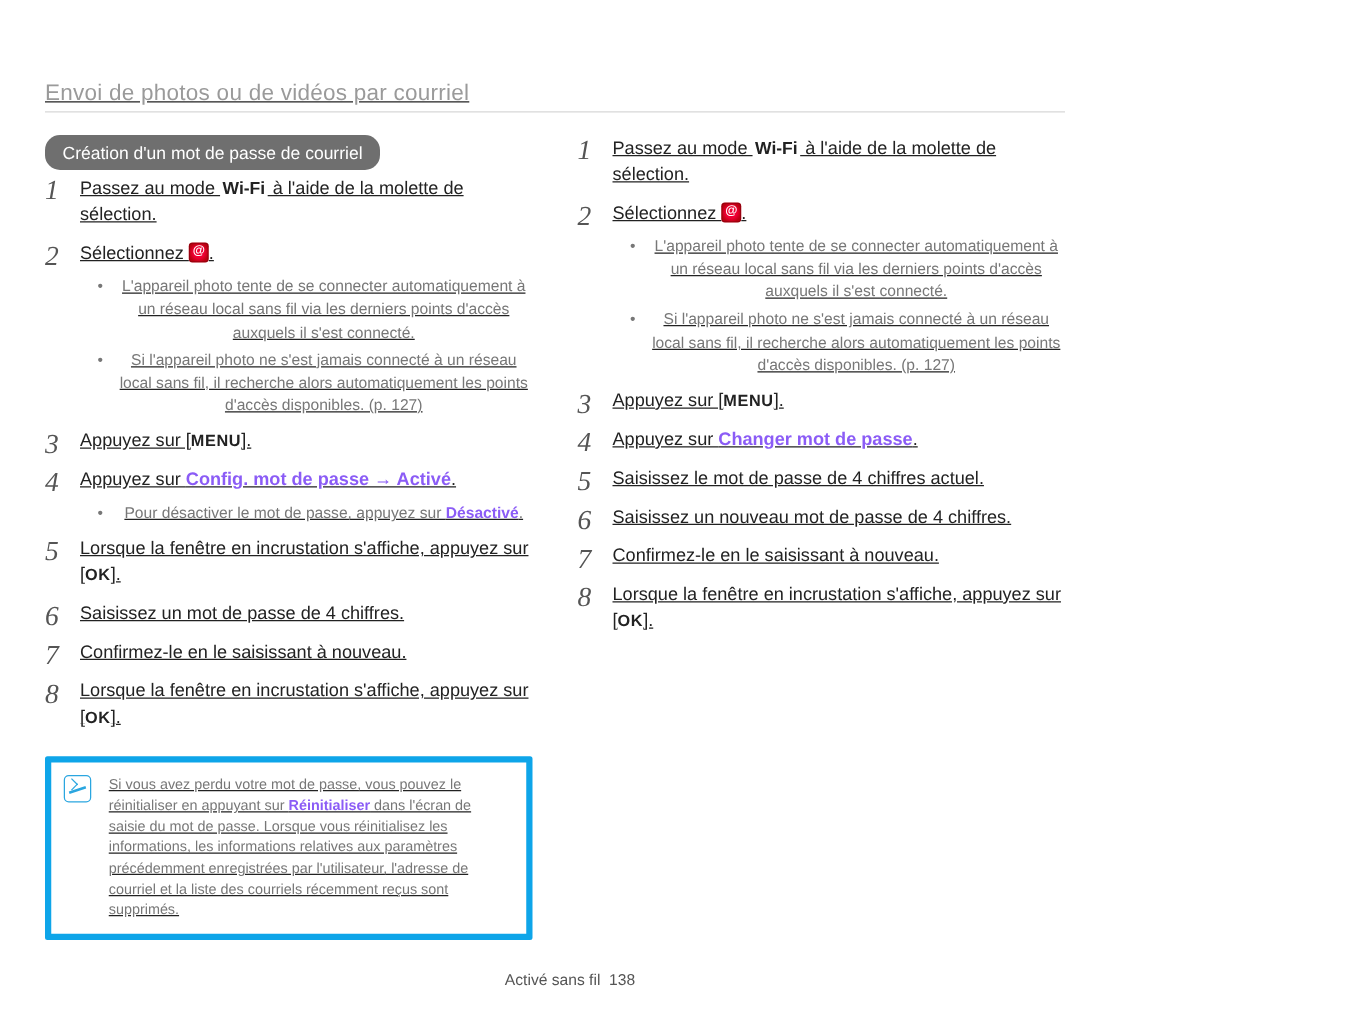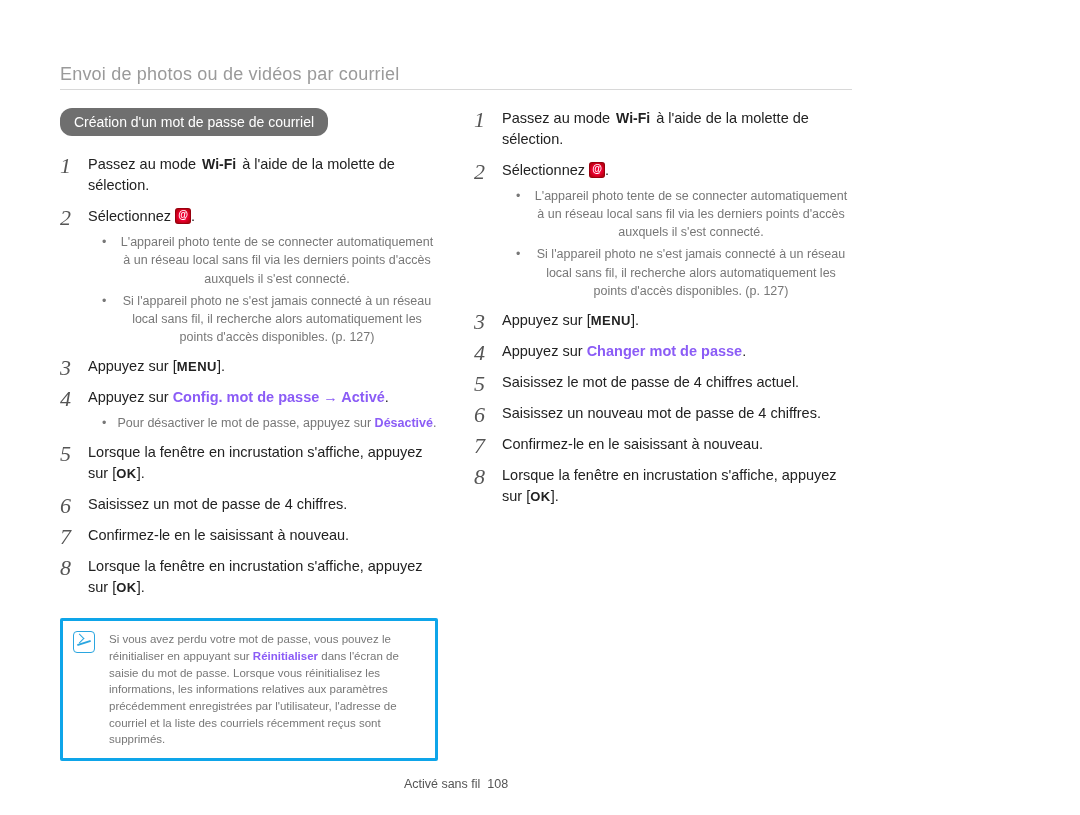--- a/index.html
+++ b/index.html
@@ -6,22 +6,23 @@
     margin: 0;
     padding: 0;
     background: #fff;
     font-family: Arial, Helvetica, sans-serif;
     color: #222;
   }
   .page {
     width: 912px;
     height: 815px;
     box-sizing: border-box;
-    padding: 64px 60px 30px 60px;
-    position: relative;
+    padding: 64px 60px 30px 36px;
+    position: relative;
+    text-decoration: underline;
   }
   .page-title {
     font-size: 18px;
     color: #9a9a9a;
     font-weight: 300;
     letter-spacing: 0.2px;
     margin-bottom: 4px;
   }
   .title-rule {
     border: none;
@@ -37,21 +38,21 @@
     font-size: 14.5px;
     line-height: 1.45;
   }
   .pill {
     display: inline-block;
     background: #6f6f6f;
     color: #fff;
     font-size: 14px;
     padding: 4px 14px;
     border-radius: 12px;
-    margin-bottom: 18px;
+    margin-bottom: 4px;
   }
   ol.steps {
     list-style: none;
     padding: 0;
     margin: 0;
     counter-reset: step;
   }
   ol.steps > li {
     position: relative;
     padding-left: 28px;
@@ -119,21 +120,21 @@
   .btn-box {
     display: inline-block;
     font-weight: bold;
     font-family: Arial, Helvetica, sans-serif;
     font-size: 13px;
     letter-spacing: 0.5px;
   }
   b.term { font-weight: 700; color: #8b5cf6; }
   .note-box {
     margin-top: 20px;
-    border: 3px solid #0ea5e9;
+    border: 5px solid #0ea5e9;
     border-radius: 2px;
     padding: 10px 14px 10px 46px;
     position: relative;
     background: #fff;
   }
   .note-icon {
     position: absolute;
     left: 10px;
     top: 10px;
     width: 22px;
@@ -256,16 +257,16 @@
         <li>Confirmez-le en le saisissant à nouveau.</li>
         <li>
           <span>Lorsque la fenêtre en incrustation s'affiche, appuyez sur [</span><span class="btn-box">OK</span><span>].</span>
         </li>
       </ol>
     </div>
 
   </div>
 
   <div class="footer">
-    <span>Activé sans fil</span>&nbsp;&nbsp;<span class="pg">108</span>
+    <span>Activé sans fil</span>&nbsp;&nbsp;<span class="pg">138</span>
   </div>
 
 </div>
 
 </body></html>

